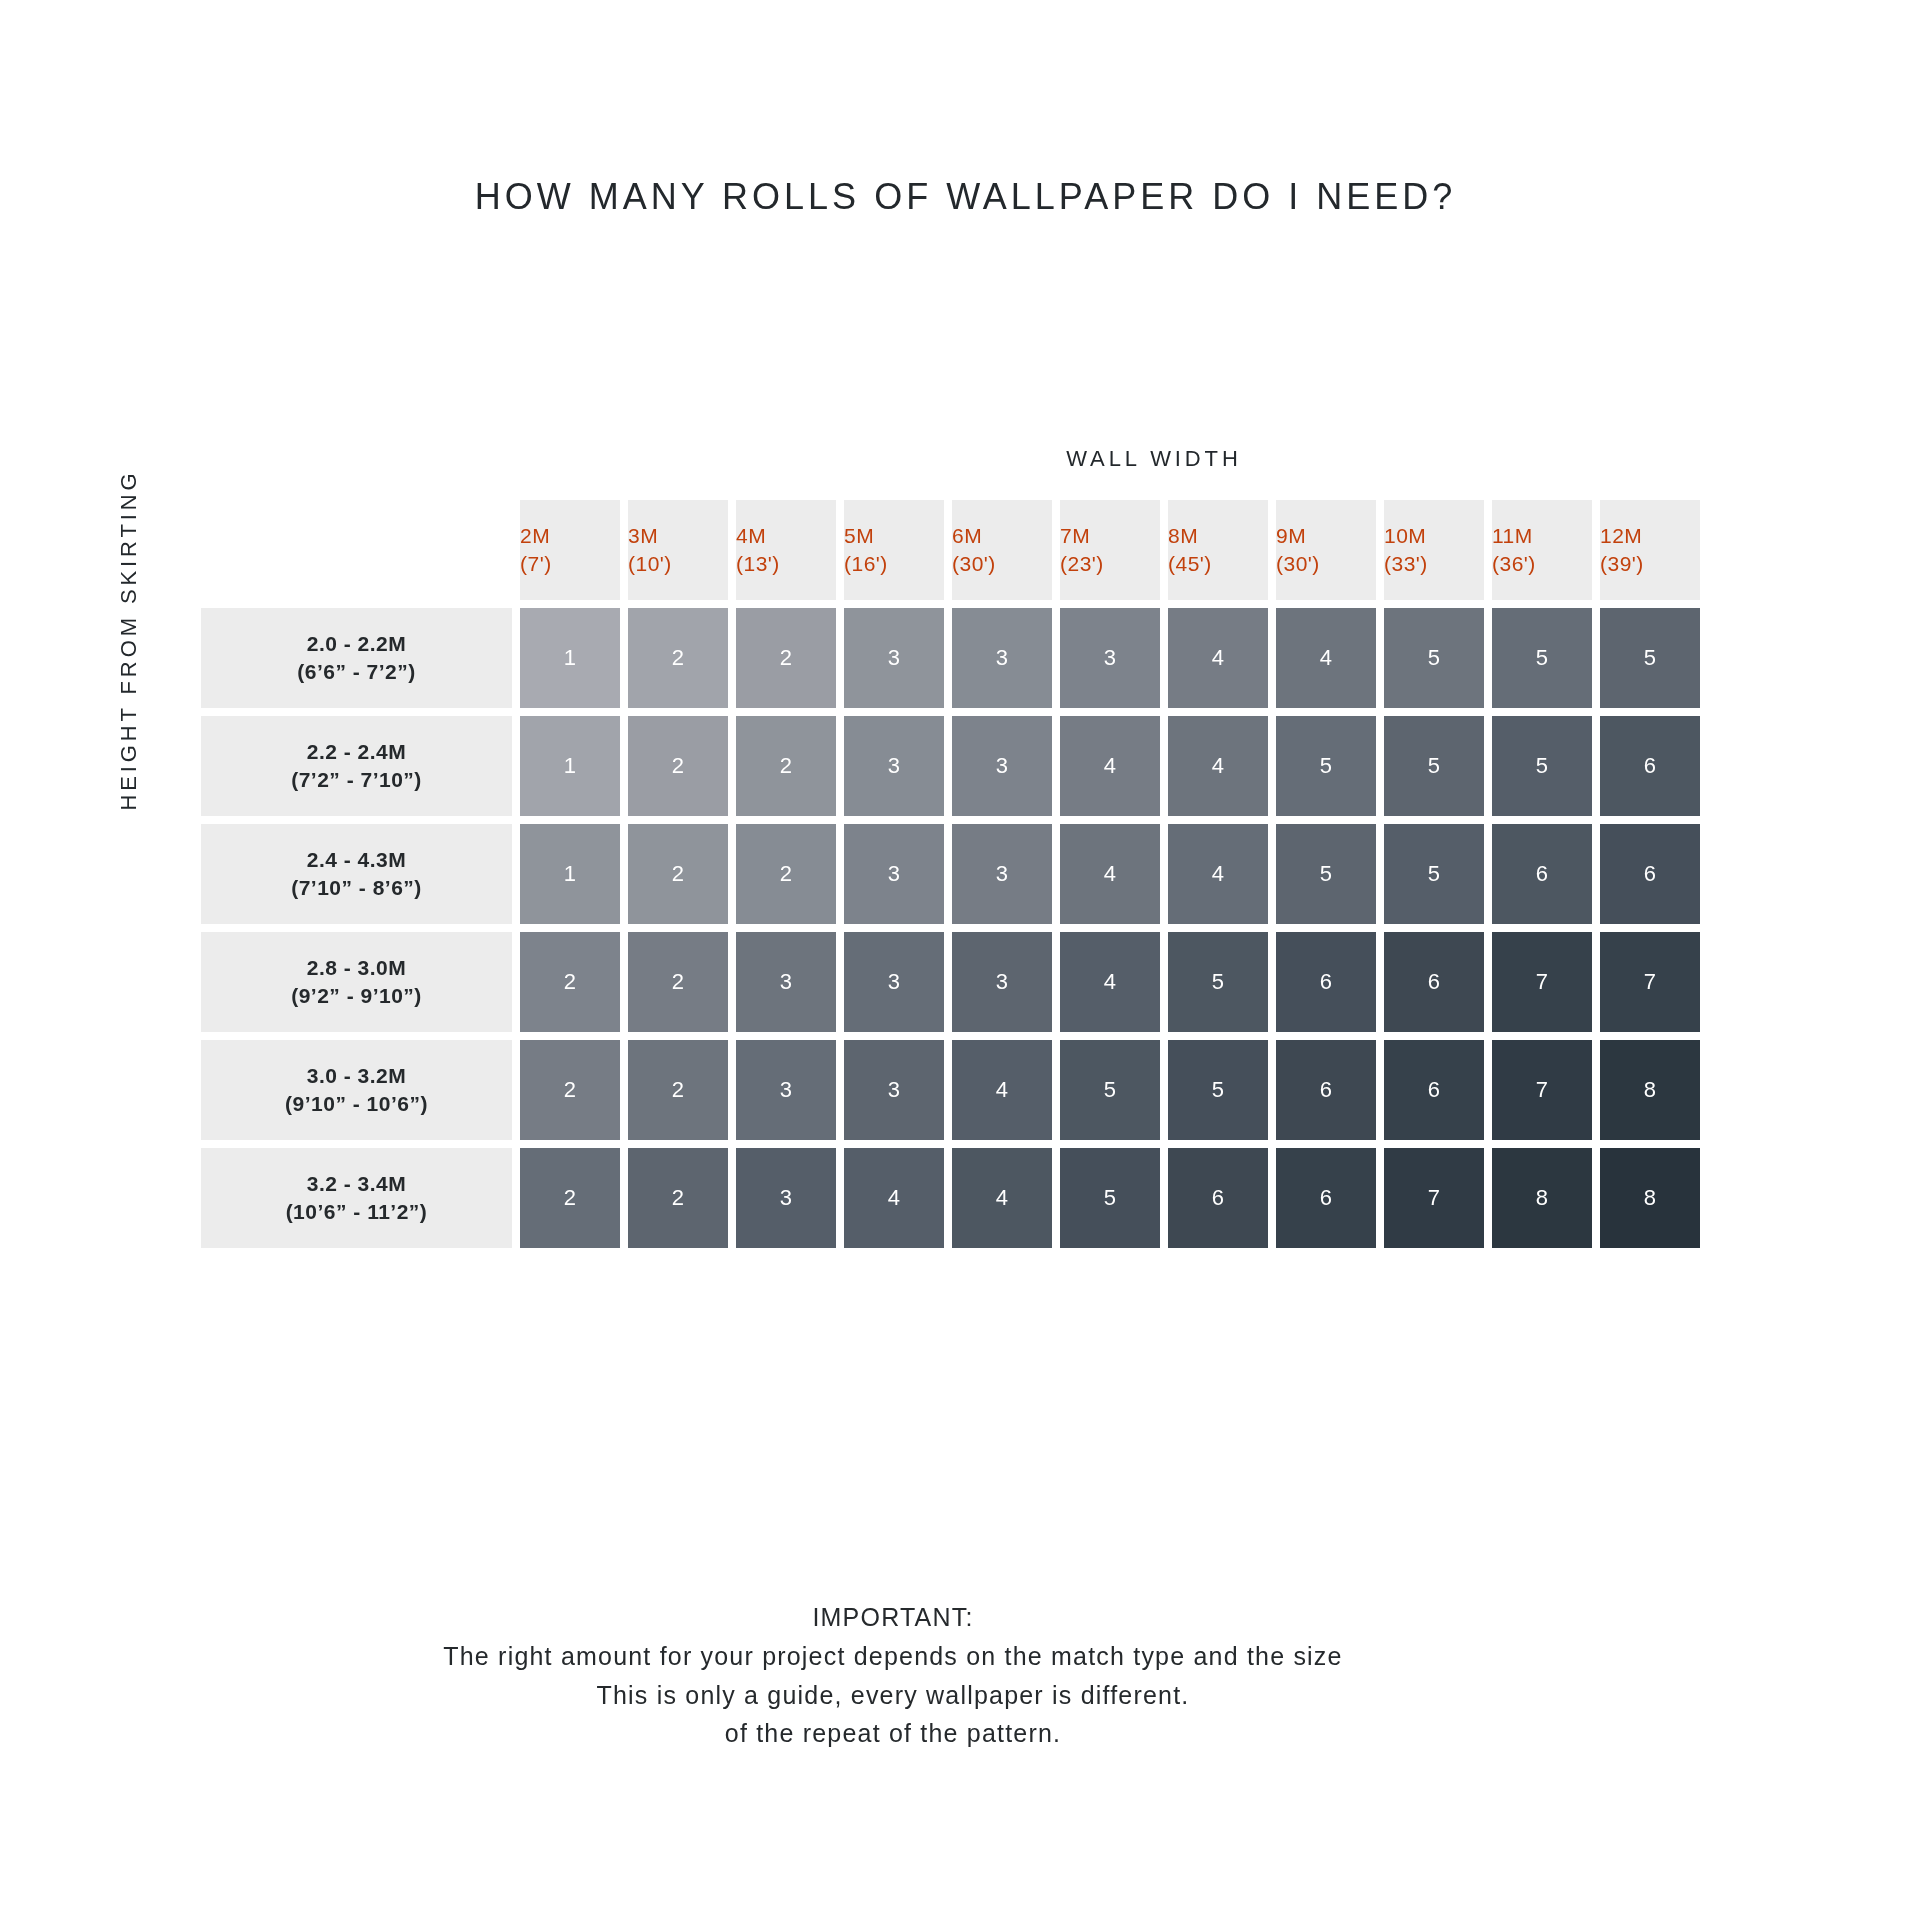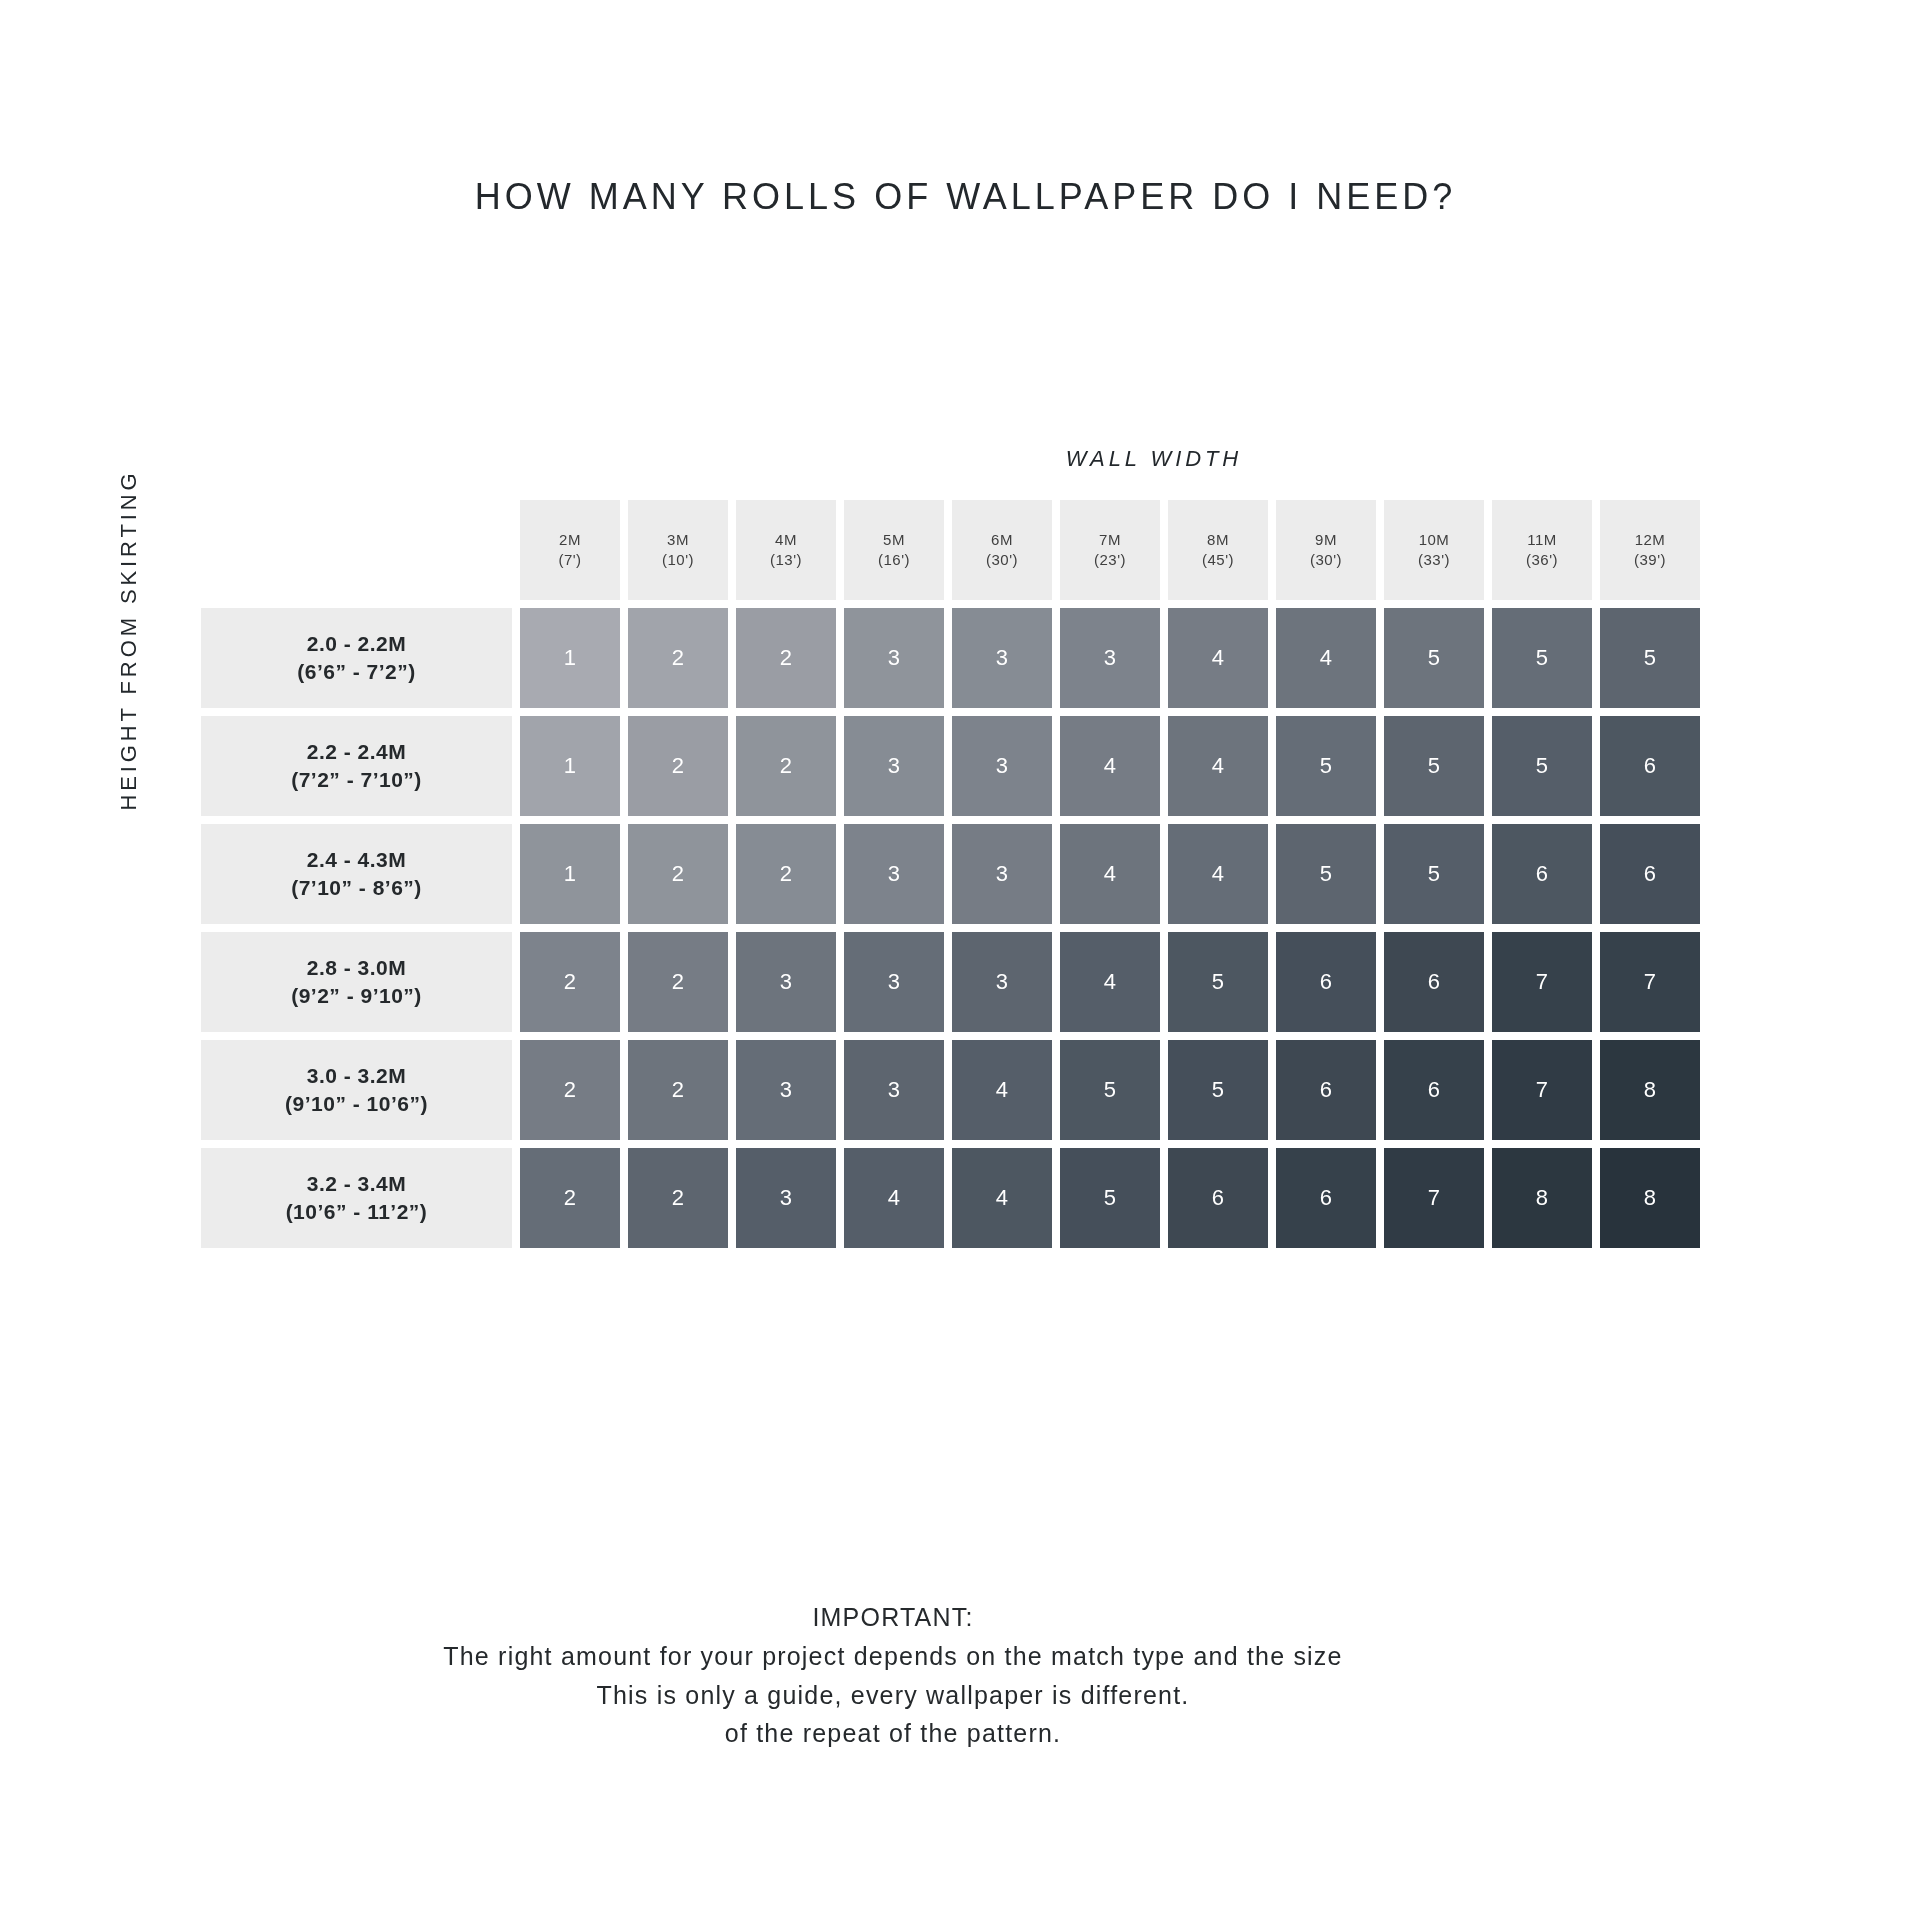--- a/index.html
+++ b/index.html
@@ -33,21 +33,20 @@
   }
   .wall-width-label {
     position: absolute;
     top: 446px;
     left: 512px;
     width: 1284px;
     text-align: center;
     font-size: 22px;
     letter-spacing: 3.9px;
     color: #23282c;
-    font-style: italic;
   }
   .height-label {
     position: absolute;
     left: 116px;
     top: 772px;
     width: 406px;
     transform: rotate(-90deg);
     transform-origin: 19.3px 19.3px;
     font-size: 22px;
     letter-spacing: 3.9px;
@@ -68,24 +67,24 @@
     margin: 0;
   }
   .corner-cell {
     width: 311px;
     height: 100px;
   }
   .col-head {
     width: 100px;
     height: 100px;
     background: #ececec;
-    color: #404040;
-    font-size: 15px;
+    color: #c2410c;
+    font-size: 21px;
     font-weight: 400;
-    text-align: center;
+    text-align: left;
     vertical-align: middle;
     line-height: 1.35;
     letter-spacing: 0.5px;
   }
   .row-head {
     width: 311px;
     height: 100px;
     background: #ececec;
     color: #25292c;
     font-size: 21px;

